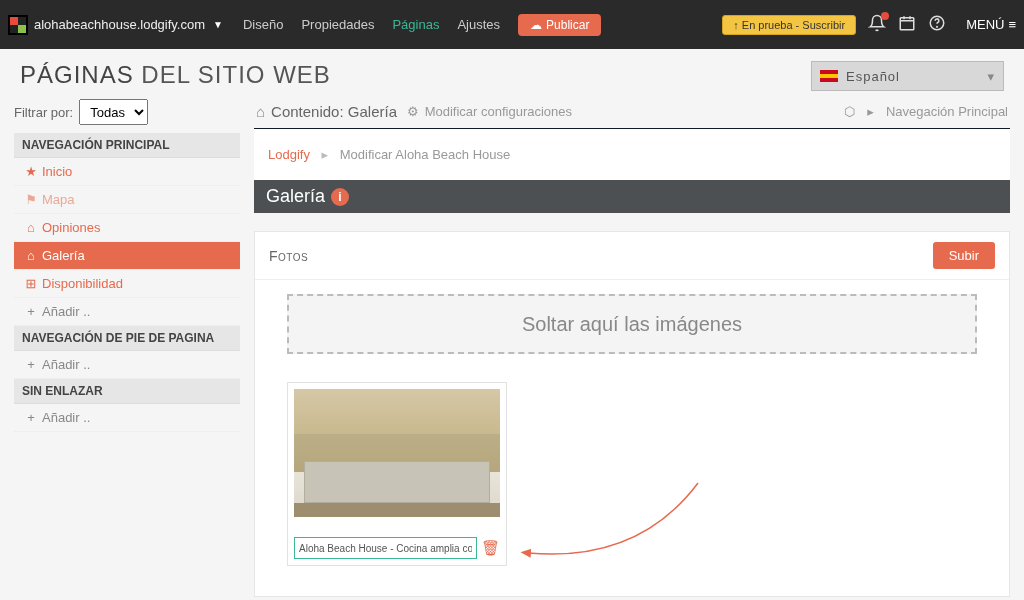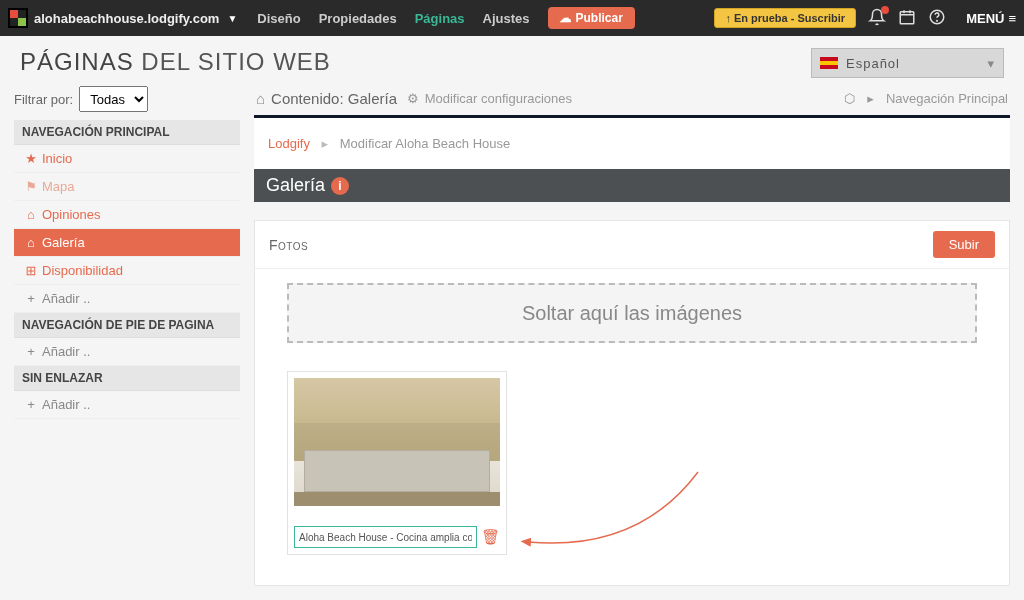--- a/index.html
+++ b/index.html
@@ -1,19 +1,19 @@
 <!DOCTYPE html>
 <html><head>
 <meta charset="utf-8">
 <style>
 * { box-sizing: border-box; margin: 0; padding: 0; }
 body { font-family: -apple-system, BlinkMacSystemFont, "Segoe UI", Helvetica, Arial, sans-serif; background: #f5f5f5; width: 1024px; height: 600px; overflow: hidden; }
 
 
-.topbar { background: #2a2a2a; height: 36px; display: flex; align-items: center; padding: 7px 8px; color: #fff; font-size: 13px; font-weight: bold; }
+.topbar { background: #2a2a2a; height: 49px; display: flex; align-items: center; padding: 7px 8px; color: #fff; font-size: 13px; }
 .logo-sq { width: 20px; height: 20px; background: #000; display: flex; flex-wrap: wrap; padding: 2px; margin-right: 6px; }
 .logo-sq span { width: 8px; height: 8px; }
 .logo-sq span:nth-child(1){background:#e74c3c}.logo-sq span:nth-child(2){background:#222}.logo-sq span:nth-child(3){background:#222}.logo-sq span:nth-child(4){background:#8bc34a}
 .site-url { color: #eee; }
 .caret-down { margin: 0 8px; font-size: 10px; }
 .topnav { display: flex; gap: 18px; margin-left: 12px; }
 .topnav a { color: #ccc; text-decoration: none; cursor: pointer; }
 .topnav a.active { color: #3ab795; }
 .btn-publish { background: #e66a4e; color: #fff; padding: 4px 12px; border-radius: 4px; margin-left: 18px; display: flex; align-items: center; gap: 4px; cursor: pointer; font-size: 12px; }
 .spacer { flex: 1; }
@@ -46,21 +46,21 @@
 .side-list a.active { background: #e66a4e; color: #fff; }
 .side-list a.addrow { color: #888; }
 
 .content-head { display: flex; align-items: center; gap: 6px; color: #666; font-size: 15px; padding: 4px 2px 2px 2px; }
 .content-head .home-i { color: #888; }
 .content-head .title { color: #666; }
 .content-head .gear { color: #999; font-size: 13px; margin-left: 4px; }
 .content-head .mod { color: #999; font-size: 13px; }
 .content-head .breadcrumb-right { margin-left: auto; display: flex; align-items: center; gap: 12px; color: #999; font-size: 13px; }
 
-.crumbs { padding: 18px 14px; font-size: 13px; color: #999; border-top: 3px solid #0f172a; margin-top: 6px; background: #fff; }
+.crumbs { padding: 18px 14px; font-size: 13px; color: #999; border-top: 1px solid #0f172a; margin-top: 6px; background: #fff; }
 .crumbs .link { color: #e66a4e; }
 .crumbs .sep { margin: 0 8px; color: #bbb; }
 
 .section-bar { background: #4c5053; color: #fff; font-size: 18px; padding: 6px 12px; display: flex; align-items: center; gap: 6px; }
 .info-badge { display:inline-block; width:18px; height:18px; border-radius:50%; background:#e66a4e; color:#fff; text-align:center; line-height:18px; font-size:12px; font-weight:bold; }
 
 .panel { background: #fff; border: 1px solid #e6e6e6; margin-top: 18px; }
 .panel-head { display: flex; align-items: center; padding: 10px 14px; border-bottom: 1px solid #eee; }
 .panel-head h3 { font-size: 14px; font-weight: 400; color: #666; font-variant: small-caps; letter-spacing: 0.5px; }
 .btn-upload { margin-left: auto; background: #e66a4e; color: #fff; padding: 6px 16px; border-radius: 3px; cursor: pointer; font-size: 13px; }

